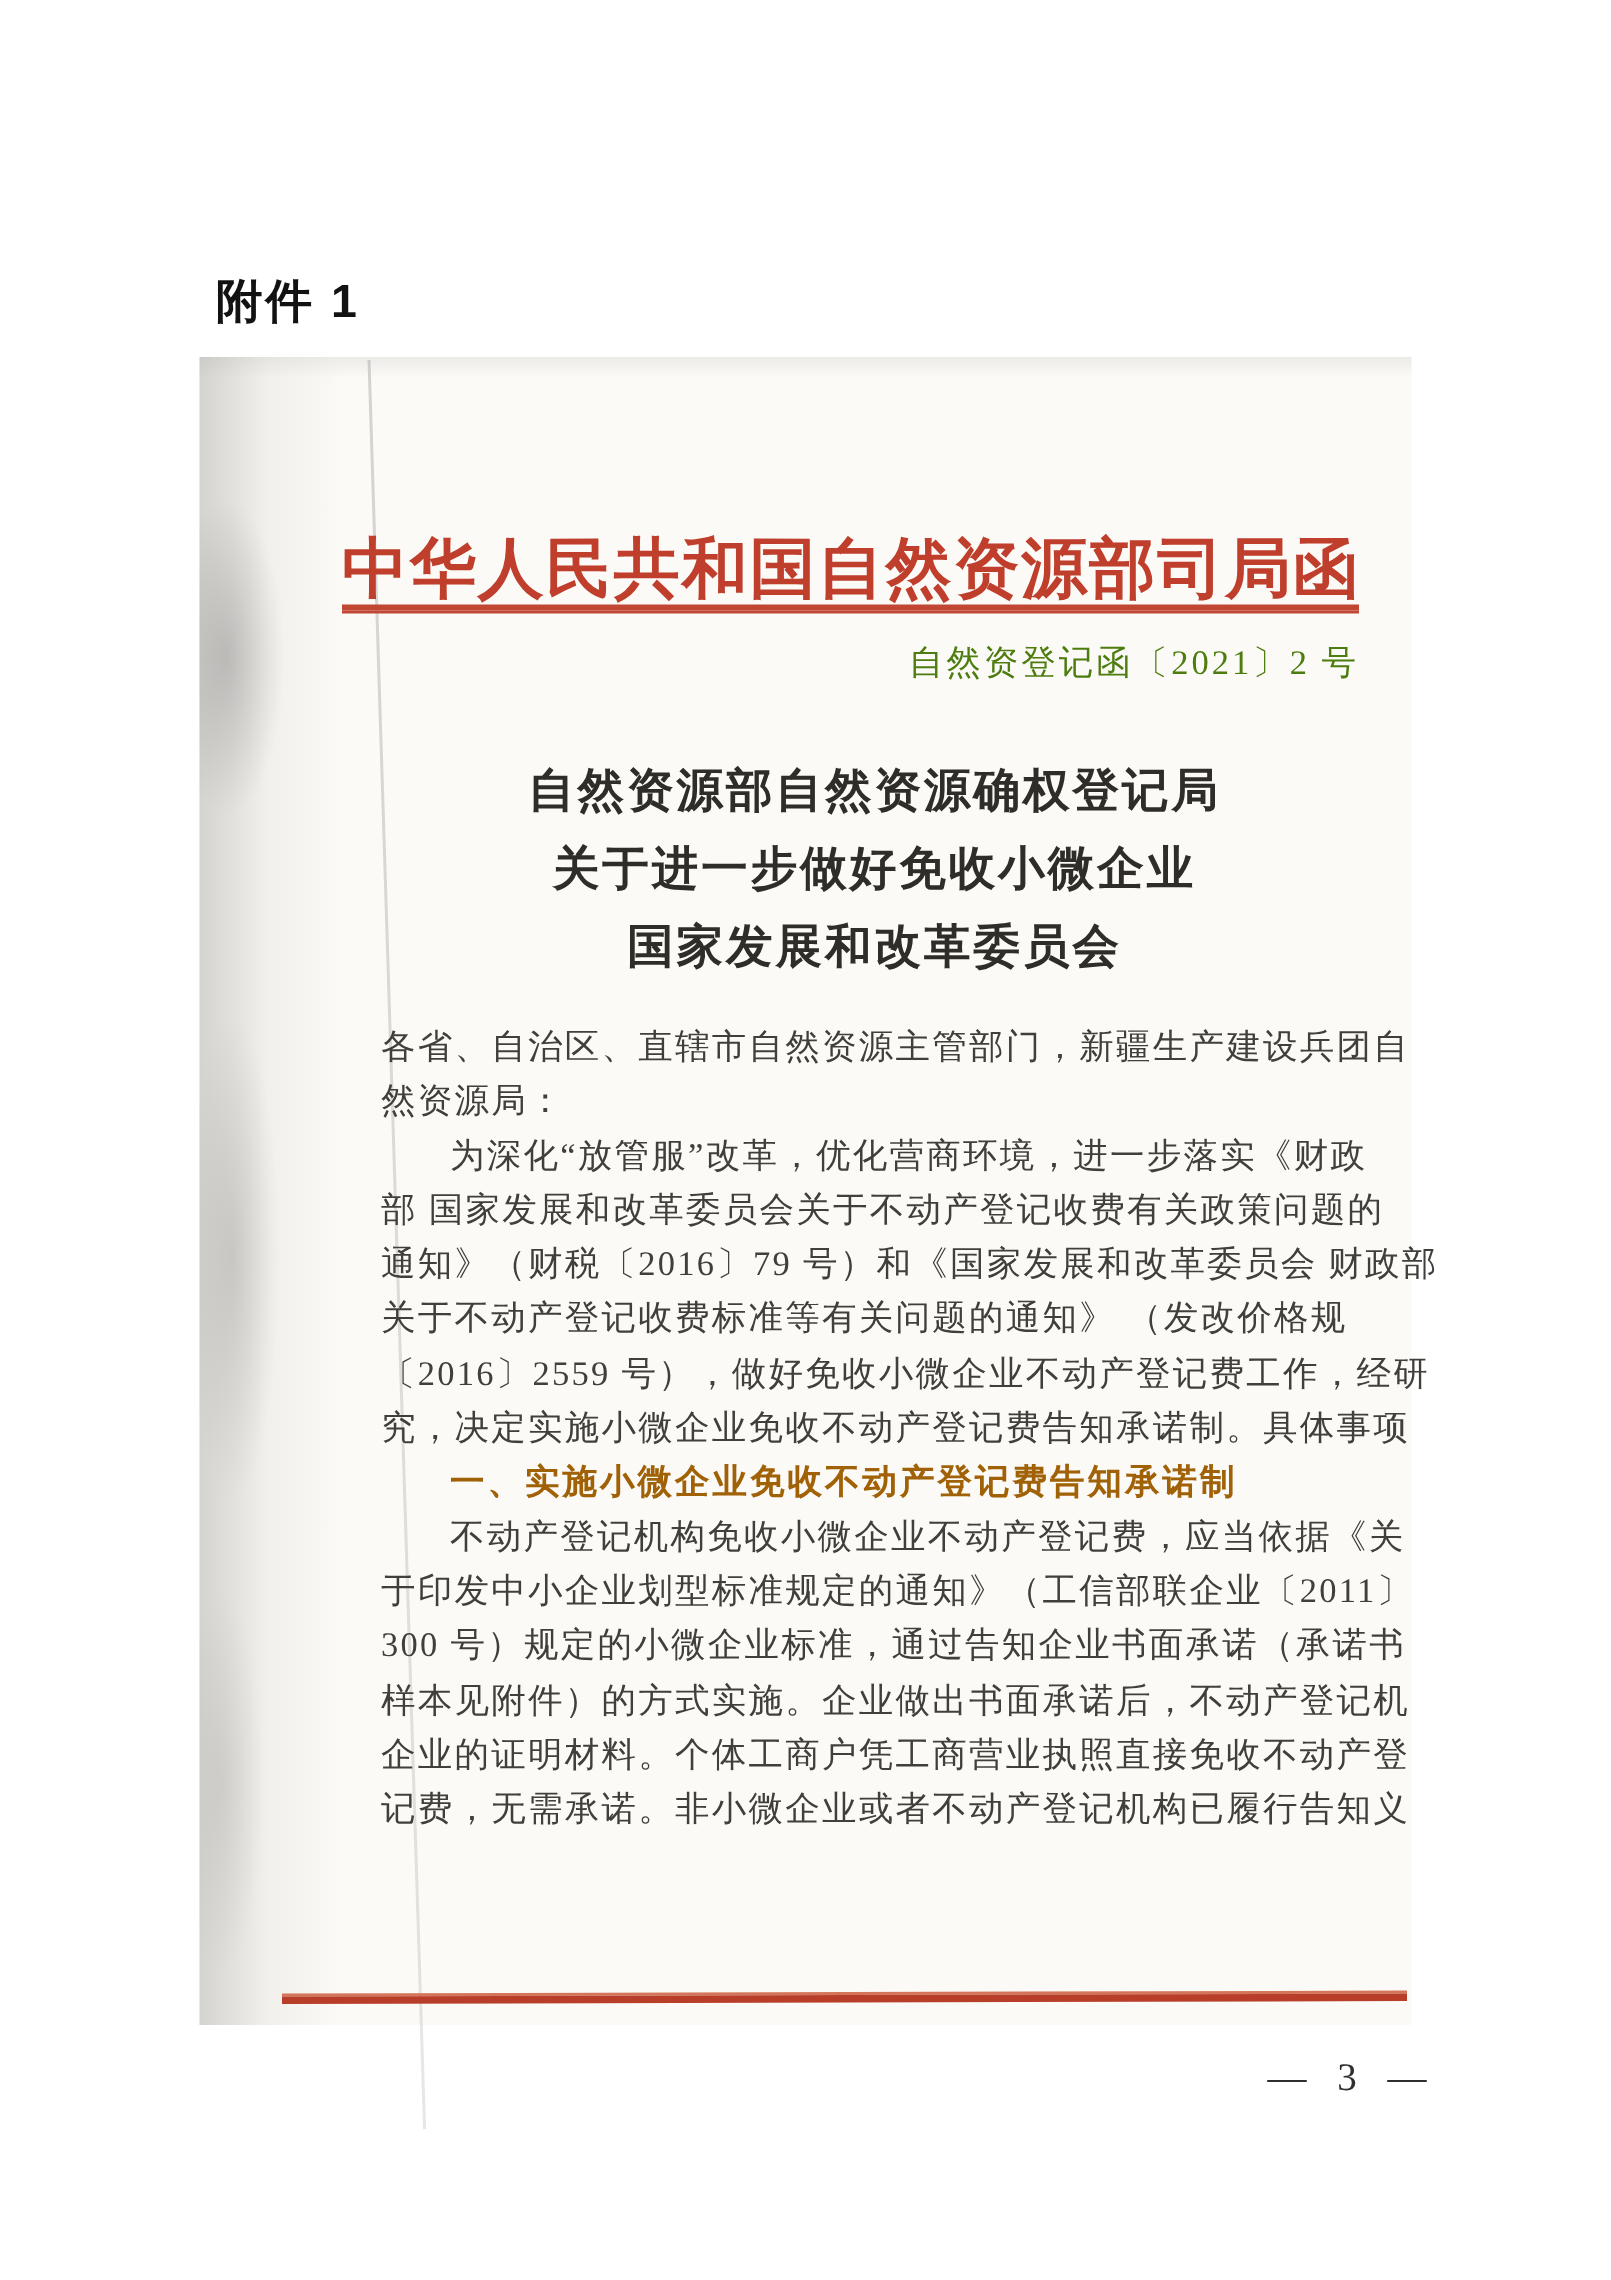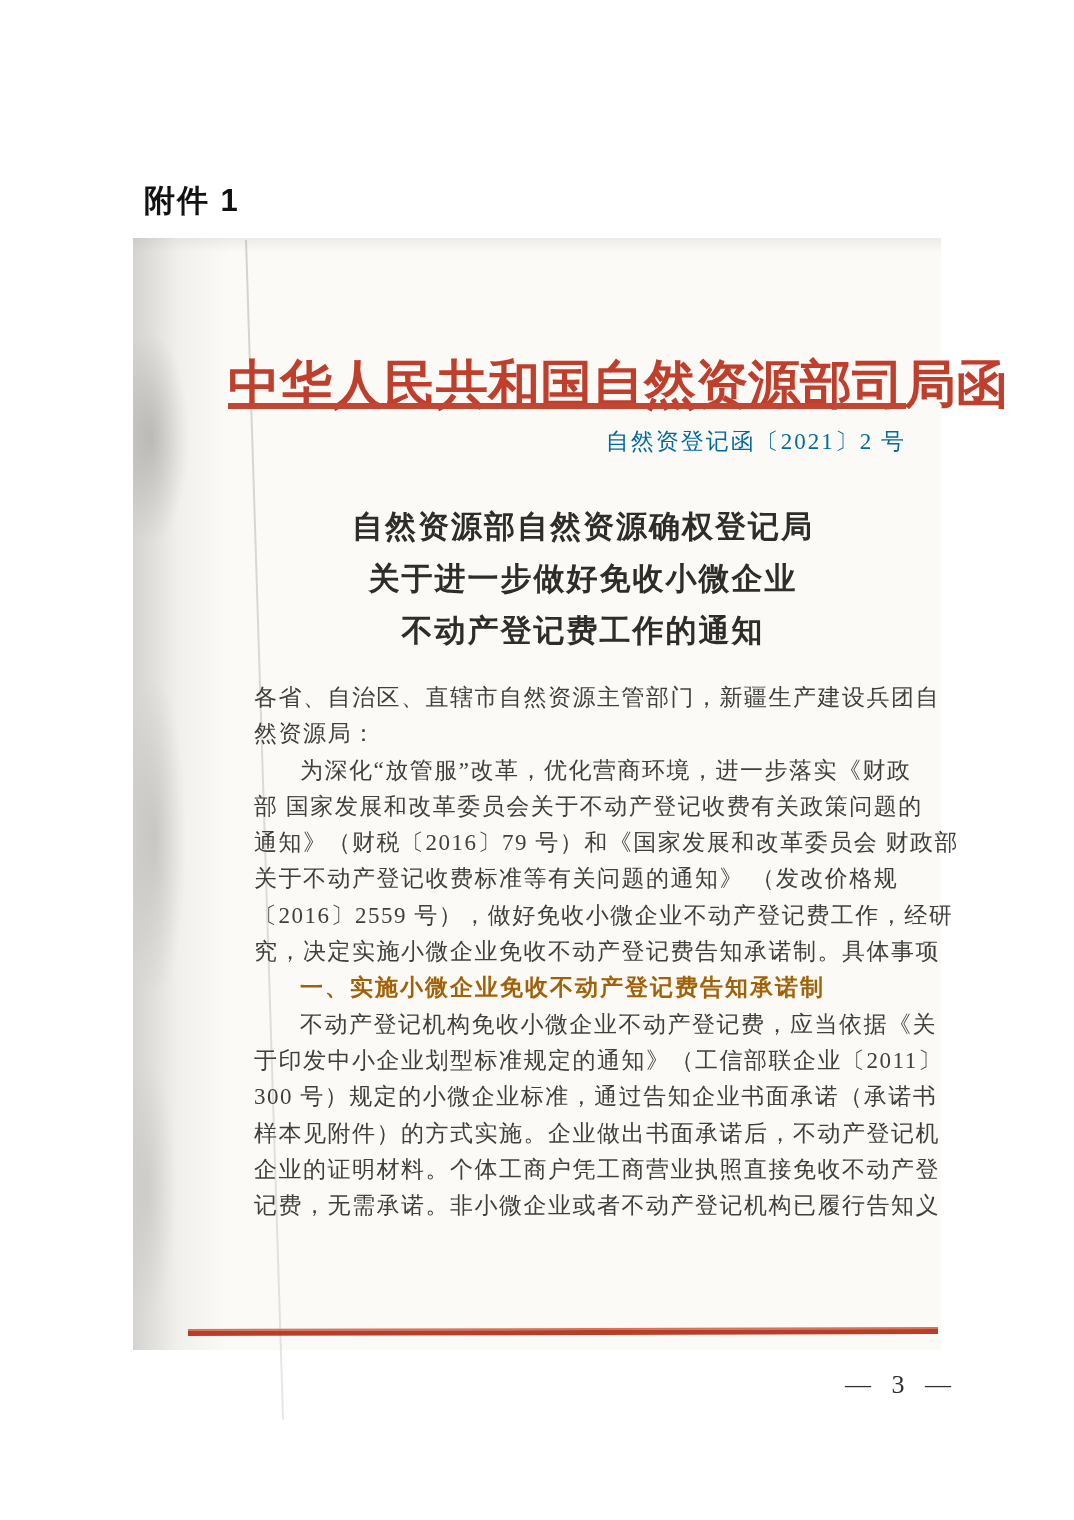--- a/index.html
+++ b/index.html
@@ -54,21 +54,21 @@
 
   
   .letterhead {
     position: absolute;
     left: 228px;
     top: 350px;
     width: 678px;
     white-space: nowrap;
     font-family: "Liberation Serif", serif;
     font-weight: 700;
-    font-size: 52px;
+    font-size: 44px;
     color: #bf3f2c;
     text-align: center;
     text-align-last: justify;
   }
   .letterhead-rule {
     position: absolute;
     left: 228px;
     top: 403px;
     width: 678px;
     height: 3px;
@@ -77,21 +77,21 @@
   }
 
   
   .doc-number {
     position: absolute;
     left: 480px;
     top: 426px;
     width: 426px;
     text-align: right;
     font-size: 23px;
-    color: #0369a1;
+    color: #4d7c0f;
     letter-spacing: 2px;
   }
 
   
   .doc-title {
     position: absolute;
     left: 248px;
     top: 501px;
     width: 670px;
     text-align: center;
@@ -158,21 +158,21 @@
 
   <div class="letterhead">中华人民共和国自然资源部司局函</div>
 
   <div class="letterhead-rule"></div>
 
   <div class="doc-number">自然资登记函〔2021〕2 号</div>
 
   <div class="doc-title">
     <div>自然资源部自然资源确权登记局</div>
     <div>关于进一步做好免收小微企业</div>
-    <div>不动产登记费工作的通知</div>
+    <div>国家发展和改革委员会</div>
   </div>
 
   <div class="body-text" id="body-text">
       <div class="line">各省、自治区、直辖市自然资源主管部门，新疆生产建设兵团自</div>
       <div class="line">然资源局：</div>
       <div class="line indent">为深化“放管服”改革，优化营商环境，进一步落实《财政</div>
       <div class="line">部 国家发展和改革委员会关于不动产登记收费有关政策问题的</div>
       <div class="line">通知》（财税〔2016〕79 号）和《国家发展和改革委员会 财政部</div>
       <div class="line">关于不动产登记收费标准等有关问题的通知》 （发改价格规</div>
       <div class="line">〔2016〕2559 号），做好免收小微企业不动产登记费工作，经研</div>

